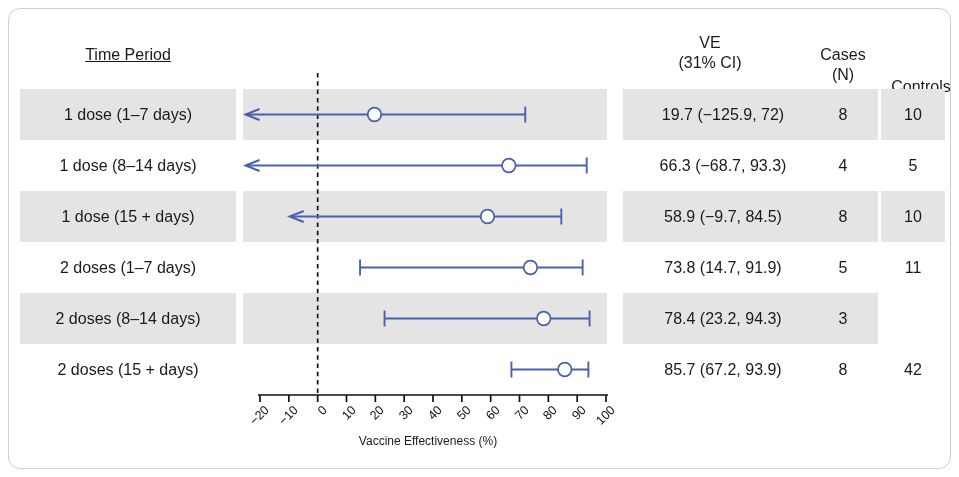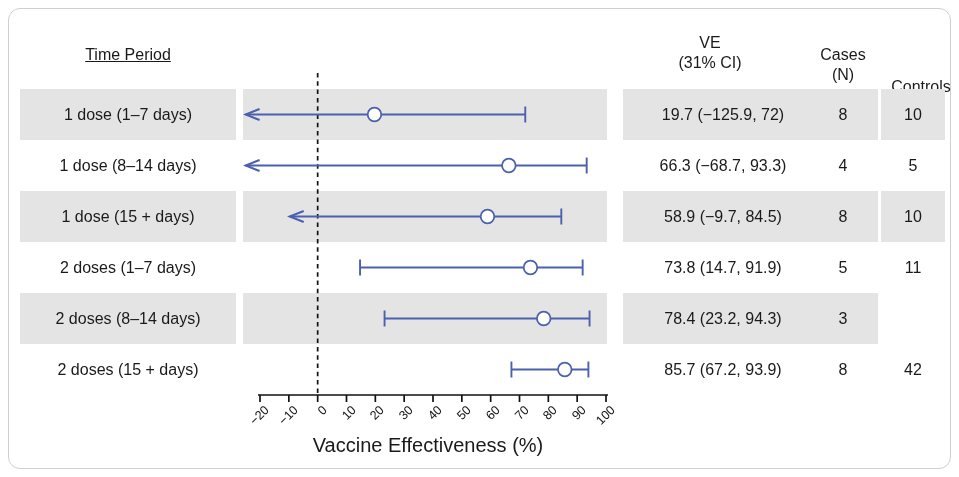--- a/index.html
+++ b/index.html
@@ -27,21 +27,21 @@
   .cell-controls { left: 881px; width: 64px; }
   .row.shaded .cell { background: #e4e4e4; }
   #plot-svg { position: absolute; left: 243px; top: 68px; width: 370px; height: 340px; }
   .tick-label {
     position: absolute; width: 56px; text-align: right;
     font-size: 12.5px; color: #111; white-space: nowrap;
     transform: rotate(-45deg); transform-origin: 100% 0;
   }
   .axis-label {
     position: absolute; left: 243px; width: 370px; top: 434px;
-    text-align: center; font-size: 20px; color: #1a1a1a;
+    text-align: center; font-size: 12px; color: #1a1a1a;
   }
 </style>
 </head>
 <body>
 
 <div class="stage">
   <div class="card"></div>
 
   <div class="hdr hdr-time">Time Period</div>
 

